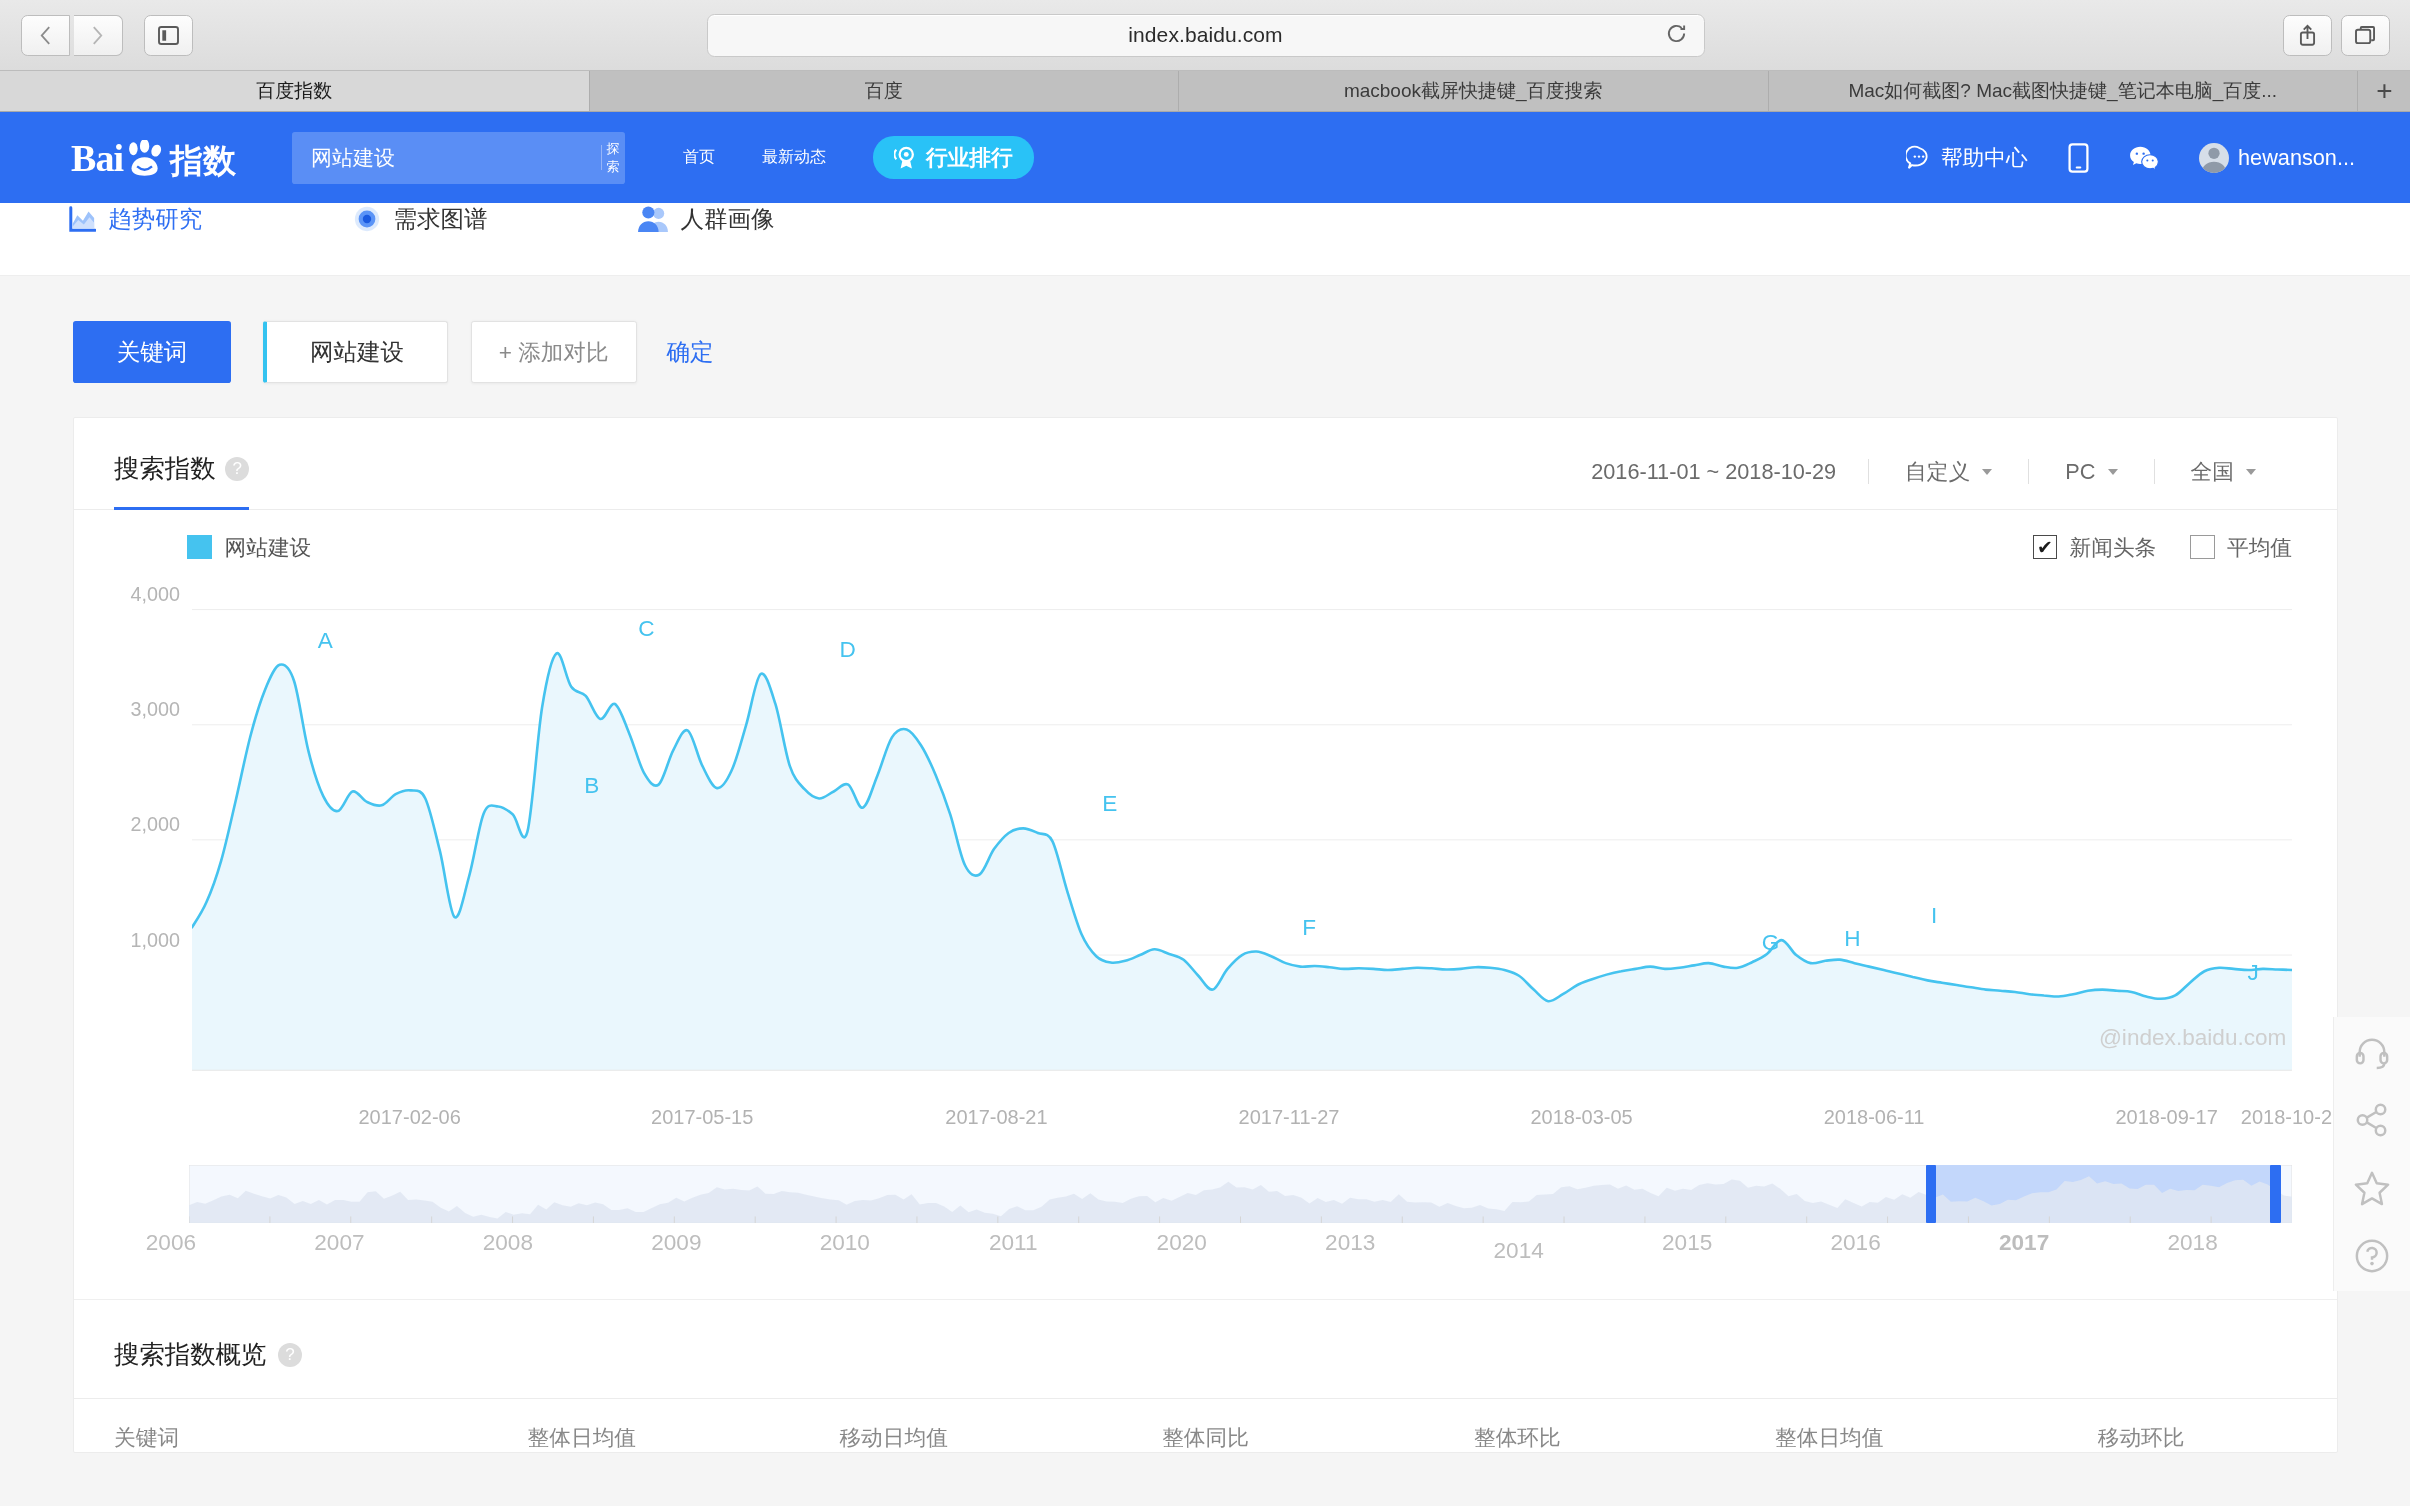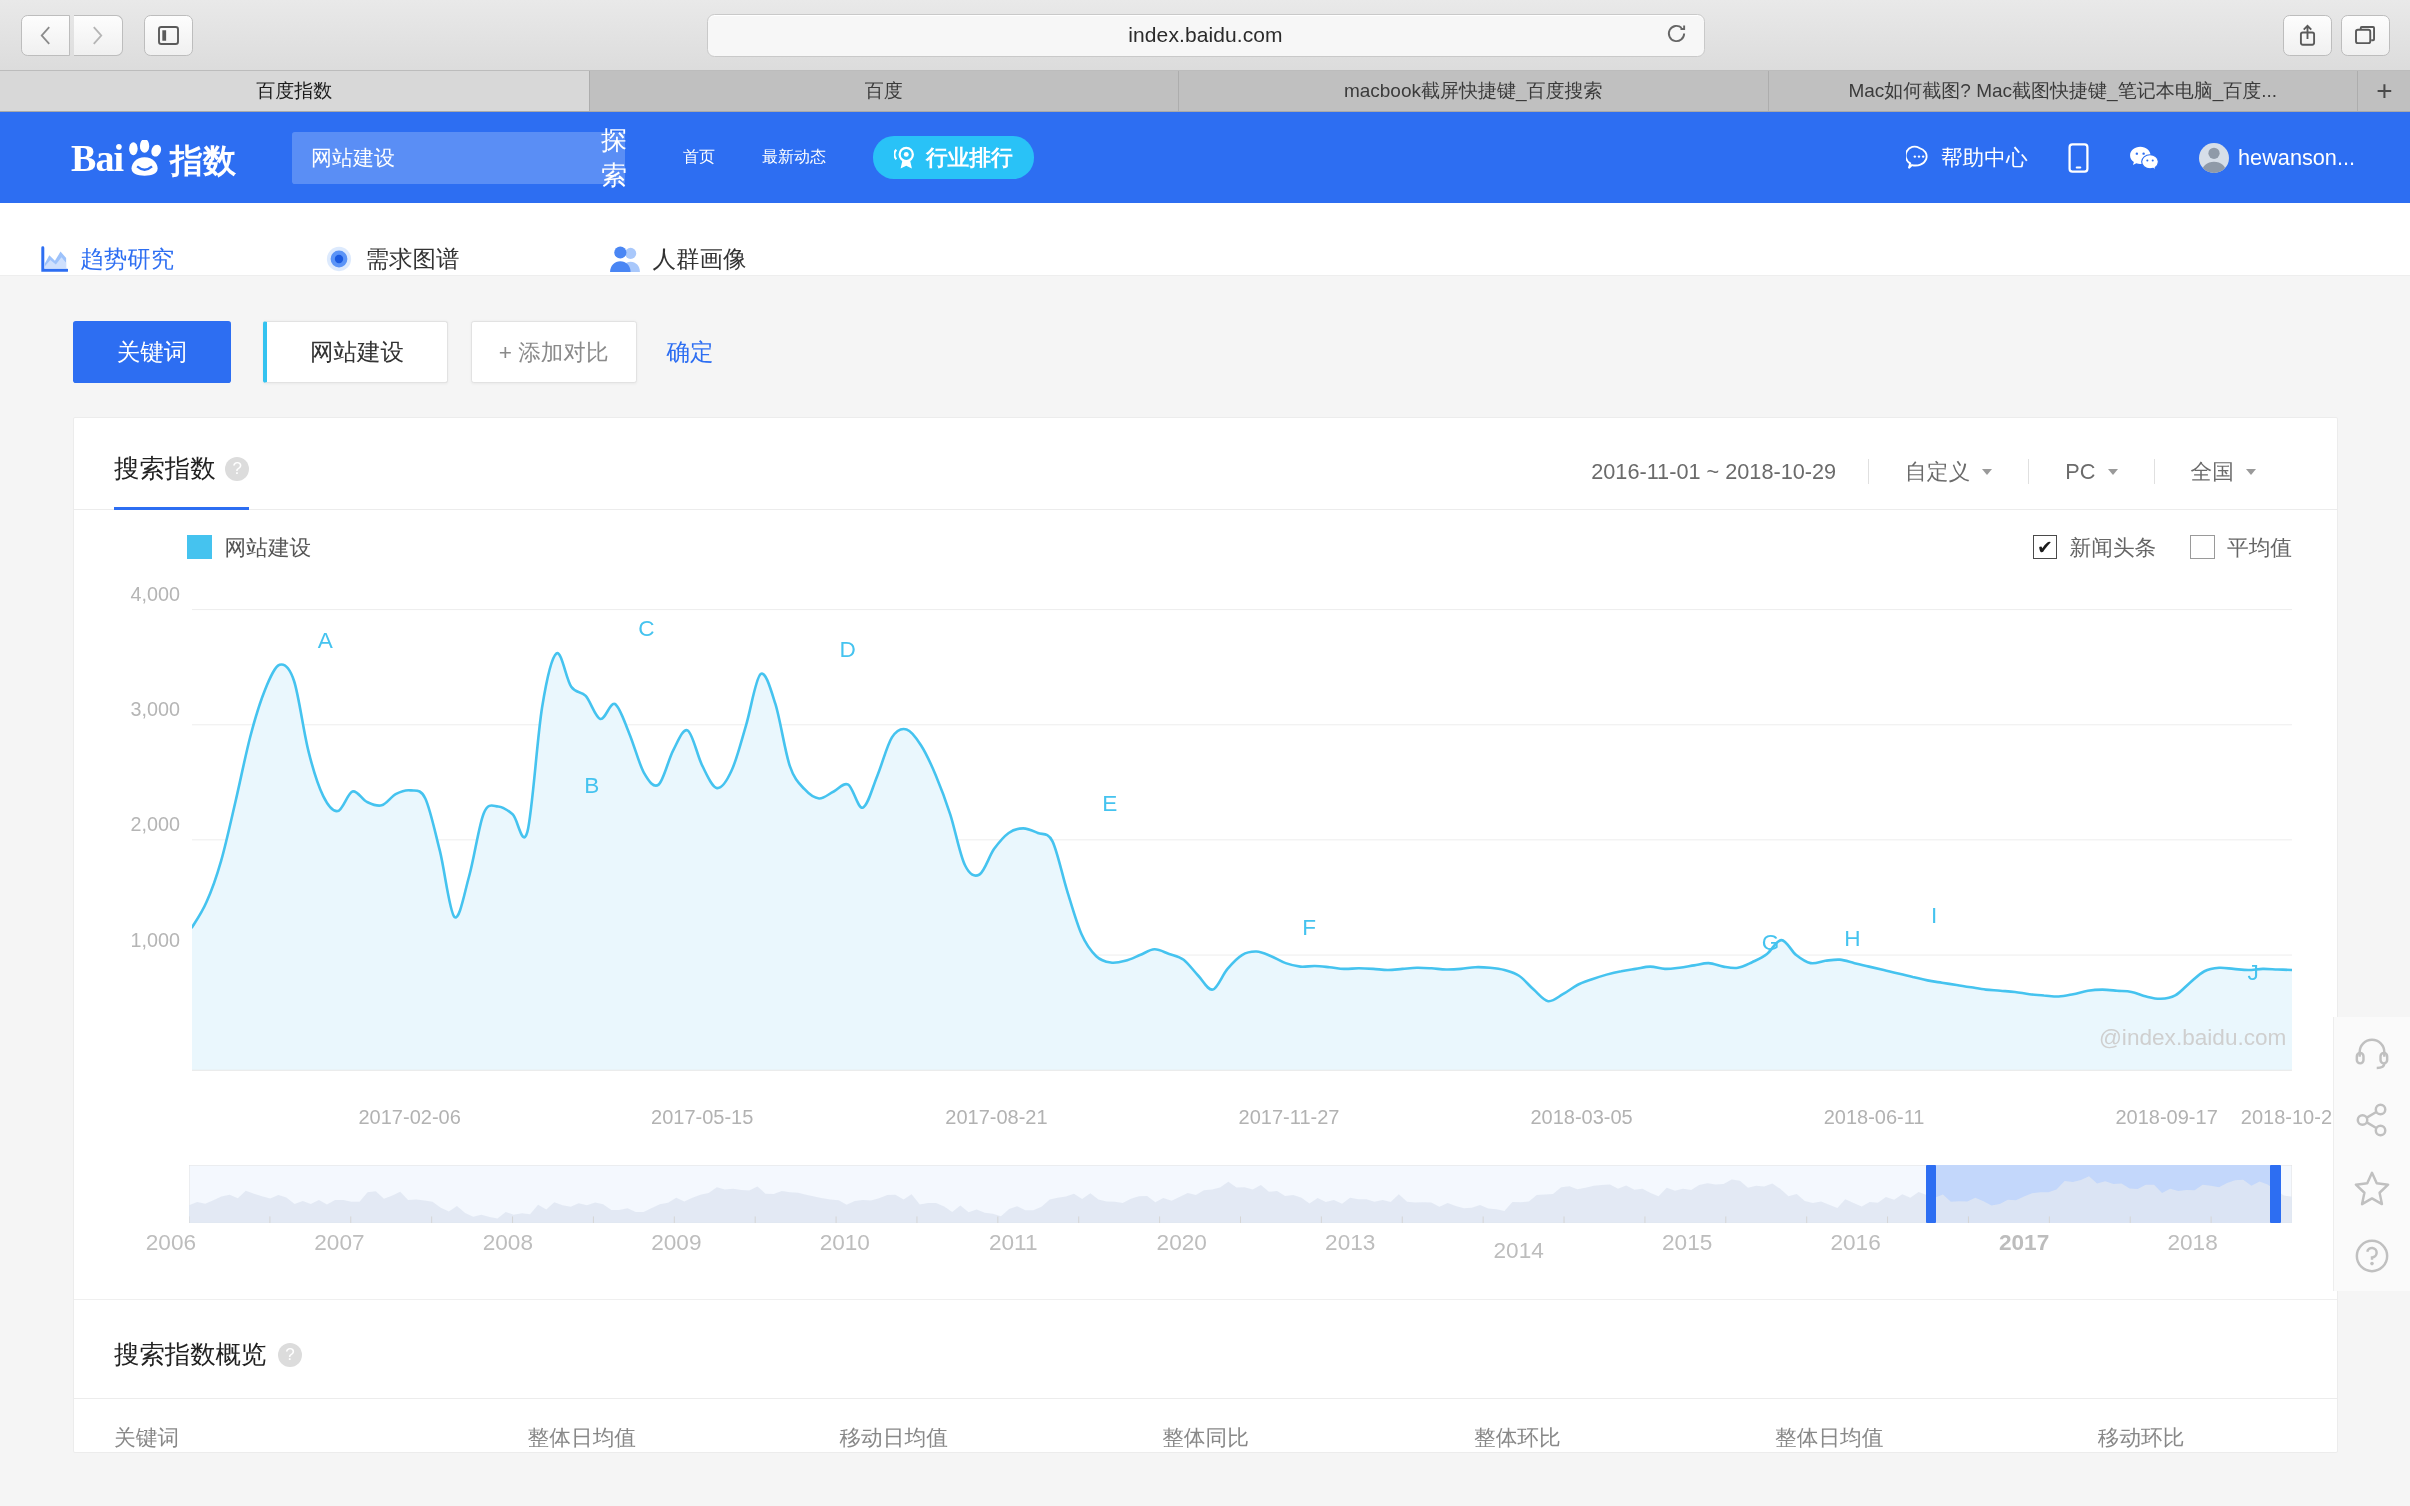--- a/index.html
+++ b/index.html
@@ -108,21 +108,21 @@
     flex: 1;
     background: transparent; border: none; outline: none;
     color: #fff; font-size: 21px;
     padding: 0 19px;
     font-family: inherit;
   }
   .search-input::placeholder { color: #dce8ff; }
   .search-divider { width: 0.9px; height: 24.5px; background: #95b5f8; }
   .search-btn {
     width: 83px; text-align: center;
-    color: #fff; font-size: 26px;
+    color: #fff; font-size: 13px;
     background: transparent; border: none; cursor: pointer;
     font-family: inherit;
   }
 
   .bd-nav { display: flex; align-items: center; gap: 47px; margin-left: 58px; }
   .bd-nav-item { color: #fff; font-size: 16px; white-space: nowrap; }
   .rank-pill {
     background: #29c2f7;
     border-radius: 21px;
     height: 43px;
@@ -137,22 +137,22 @@
     width: 30px; height: 30px; border-radius: 50%;
     background: #d6dee8;
     display:flex; align-items:flex-end; justify-content:center; overflow:hidden;
   }
 
   
   .subnav {
     height: 73px;
     background: #fff;
     border-bottom: 0.9px solid #eee;
-    display: flex; align-items: flex-end;
-    padding-left: 40px;
+    display: flex; align-items: flex-start;
+    padding-left: 68px;
   }
   .subnav-item {
     display: flex; align-items: center; gap: 12.2px;
     font-size: 23.5px; color: #333;
     margin-right: 151px;
   }
   .subnav-item.active { color: #2d6ef2; }
 
   
   .controls {

